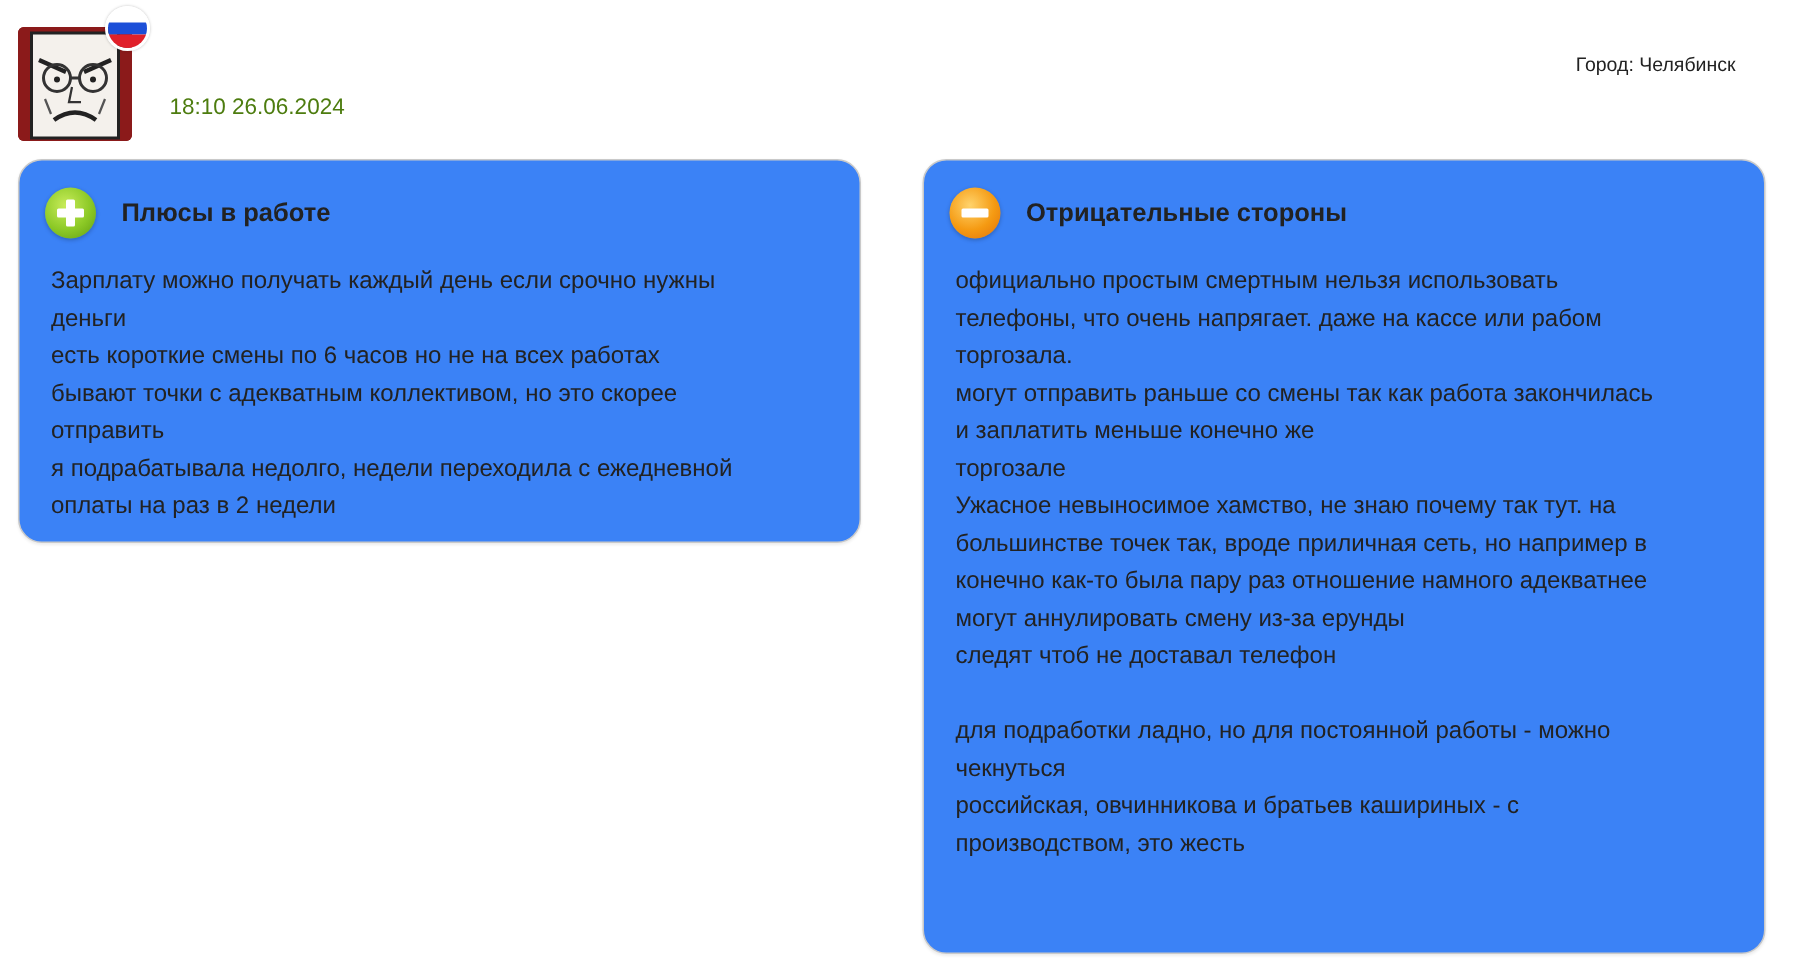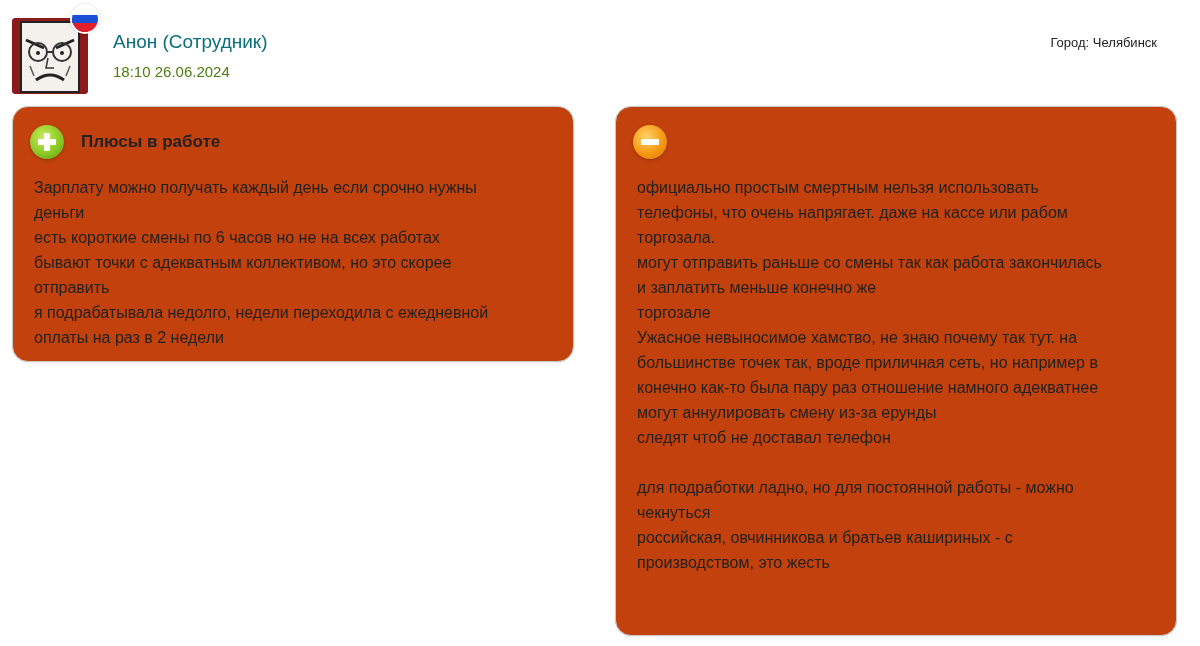--- a/index.html
+++ b/index.html
@@ -26,21 +26,21 @@
   .datetime {
     position: absolute; left: 113px; top: 63px;
     font-size: 15px; color: #4d7c0f; white-space: nowrap;
   }
   .city {
     position: absolute; right: 43px; top: 35px;
     font-size: 13px; color: #222; white-space: nowrap;
   }
 
   .card {
-    position: absolute; border: 1px solid #c9c9c9; border-radius: 16px; background: #c2410c;
+    position: absolute; border: 1px solid #c9c9c9; border-radius: 16px; background: #3b82f6;
     box-shadow: 0 1px 2px rgba(0,0,0,0.08);
   }
   .card.pros { left: 12px; top: 106px; width: 562px; height: 256px; }
   .card.cons { left: 615px; top: 106px; width: 562px; height: 530px; }
   .card-head { position: absolute; left: 17px; top: 17px; height: 36px; display: flex; align-items: center; }
   .badge {
     width: 34px; height: 34px; border-radius: 50%; position: relative;
     box-shadow: 0 1px 3px rgba(0,0,0,0.25);
   }
   .badge.plus { background: radial-gradient(circle at 40% 35%, #c8ec5a 0%, #8cc926 55%, #5f9c10 100%); }
@@ -70,21 +70,20 @@
         <path d="M24 62 Q38 52 52 62" stroke="#222" stroke-width="3" fill="none"></path>
         <path d="M18 48 L22 58 M58 48 L54 58" stroke="#555" stroke-width="1.5"></path>
       </svg>
     </div>
     <div class="flag">
       <div class="s" style="background:#ffffff"></div>
       <div class="s" style="background:#1c4fd8"></div>
       <div class="s" style="background:#e0202a"></div>
     </div>
   </div>
-  <div class="author">Анон (Сотрудник)</div>
   <div class="datetime">18:10 26.06.2024</div>
   <div class="city">Город: Челябинск</div>
 </div>
 
 <div class="card pros">
   <div class="card-head">
     <div class="badge plus">
       <div class="bar-h"></div>
         <div class="bar-v"></div>
     </div>
@@ -99,20 +98,21 @@
     <span class="line">я подрабатывала недолго, недели переходила с ежедневной</span>
     <span class="line">оплаты на раз в 2 недели</span>
   </div>
 </div>
 
 <div class="card cons">
   <div class="card-head">
     <div class="badge minus">
       <div class="bar-h"></div>
     </div>
+    <div class="card-title">Отрицательные стороны</div>
   </div>
   <div class="card-body">
     <span class="line">официально простым смертным нельзя использовать</span>
     <span class="line">телефоны, что очень напрягает. даже на кассе или рабом</span>
     <span class="line">торгозала.</span>
     <span class="line">могут отправить раньше со смены так как работа закончилась</span>
     <span class="line">и заплатить меньше конечно же</span>
     <span class="line">торгозале</span>
     <span class="line">Ужасное невыносимое хамство, не знаю почему так тут. на</span>
     <span class="line">большинстве точек так, вроде приличная сеть, но например в</span>

